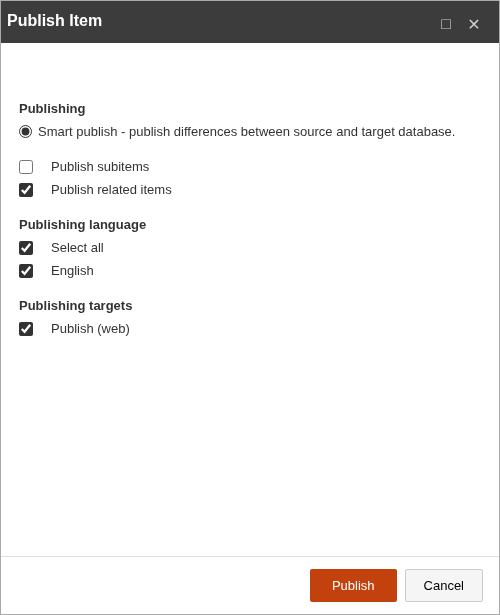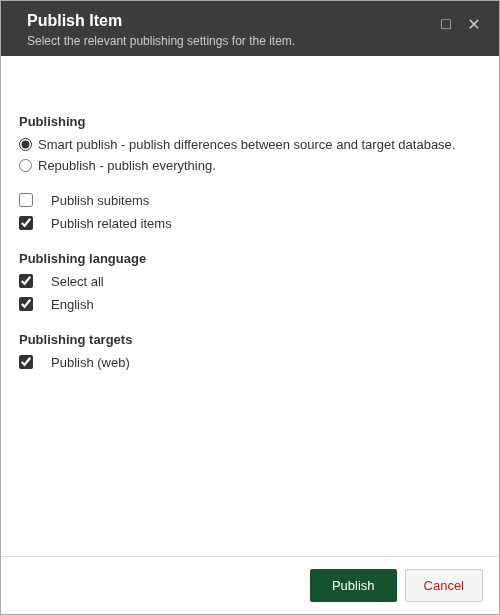--- a/index.html
+++ b/index.html
@@ -24,21 +24,21 @@
       background: #fff;
       border: 1px solid #aaa;
       display: flex;
       flex-direction: column;
       box-shadow: 2px 2px 8px rgba(0,0,0,0.3);
     }
 
     .dialog-header {
       background: #3c3c3c;
       color: #fff;
-      padding: 10px 14px 8px 26px;
+      padding: 10px 14px 8px 6px;
       display: flex;
       align-items: flex-start;
       justify-content: space-between;
       flex-shrink: 0;
     }
 
     .dialog-header-left {
       display: flex;
       flex-direction: column;
     }
@@ -143,70 +143,65 @@
     .dialog-footer {
       border-top: 1px solid #ddd;
       padding: 12px 16px;
       display: flex;
       justify-content: flex-end;
       gap: 8px;
       flex-shrink: 0;
     }
 
     .btn-publish {
-      background: #14532d;
+      background: #c2410c;
       color: #fff;
       border: none;
       padding: 6px 22px;
       font-size: 13px;
       cursor: pointer;
       border-radius: 2px;
       font-weight: 500;
       min-width: 80px;
     }
 
     .btn-cancel {
       background: #f5f5f5;
-      color: #b91c1c;
+      color: #000000;
       border: 1px solid #ccc;
       padding: 8px 18px;
       font-size: 13px;
       cursor: pointer;
       border-radius: 2px;
       min-width: 70px;
     }
   </style>
 </head>
 <body>
 
 <div class="dialog">
   <div class="dialog-header">
     <div class="dialog-header-left">
       <span class="dialog-title">Publish Item</span>
-      <span class="dialog-subtitle">Select the relevant publishing settings for the item.</span>
     </div>
     <div class="dialog-header-actions">
       <button class="header-btn">□</button>
       <button class="header-btn">✕</button>
     </div>
   </div>
 
   <div class="dialog-body">
 
     <div class="section">
       <div class="section-label">Publishing</div>
       <div class="radio-group">
         <label class="radio-item">
           <input type="radio" name="publish-mode" checked="" style="">
           <span>Smart publish - publish differences between source and target database.</span>
         </label>
-        <label class="radio-item">
-          <input type="radio" name="publish-mode" style="">
-          <span>Republish - publish everything.</span>
-        </label>
       </div>
     </div>
 
     <div class="section">
       <div class="checkbox-group">
         <label class="checkbox-item">
           <input type="checkbox" style="">
           <span>Publish subitems</span>
         </label>
         <label class="checkbox-item">

